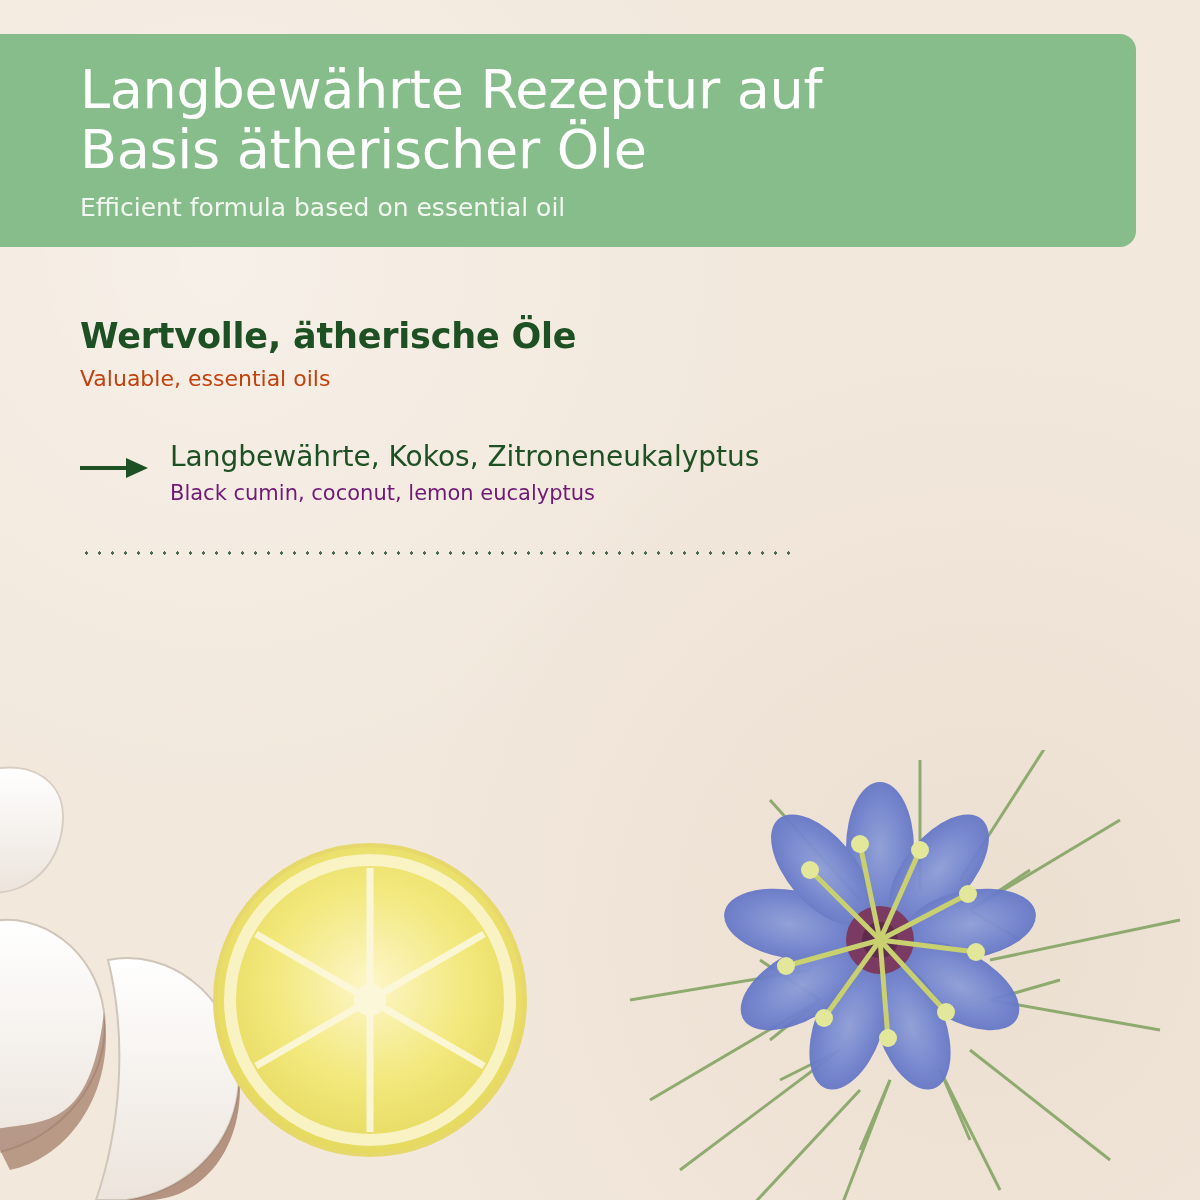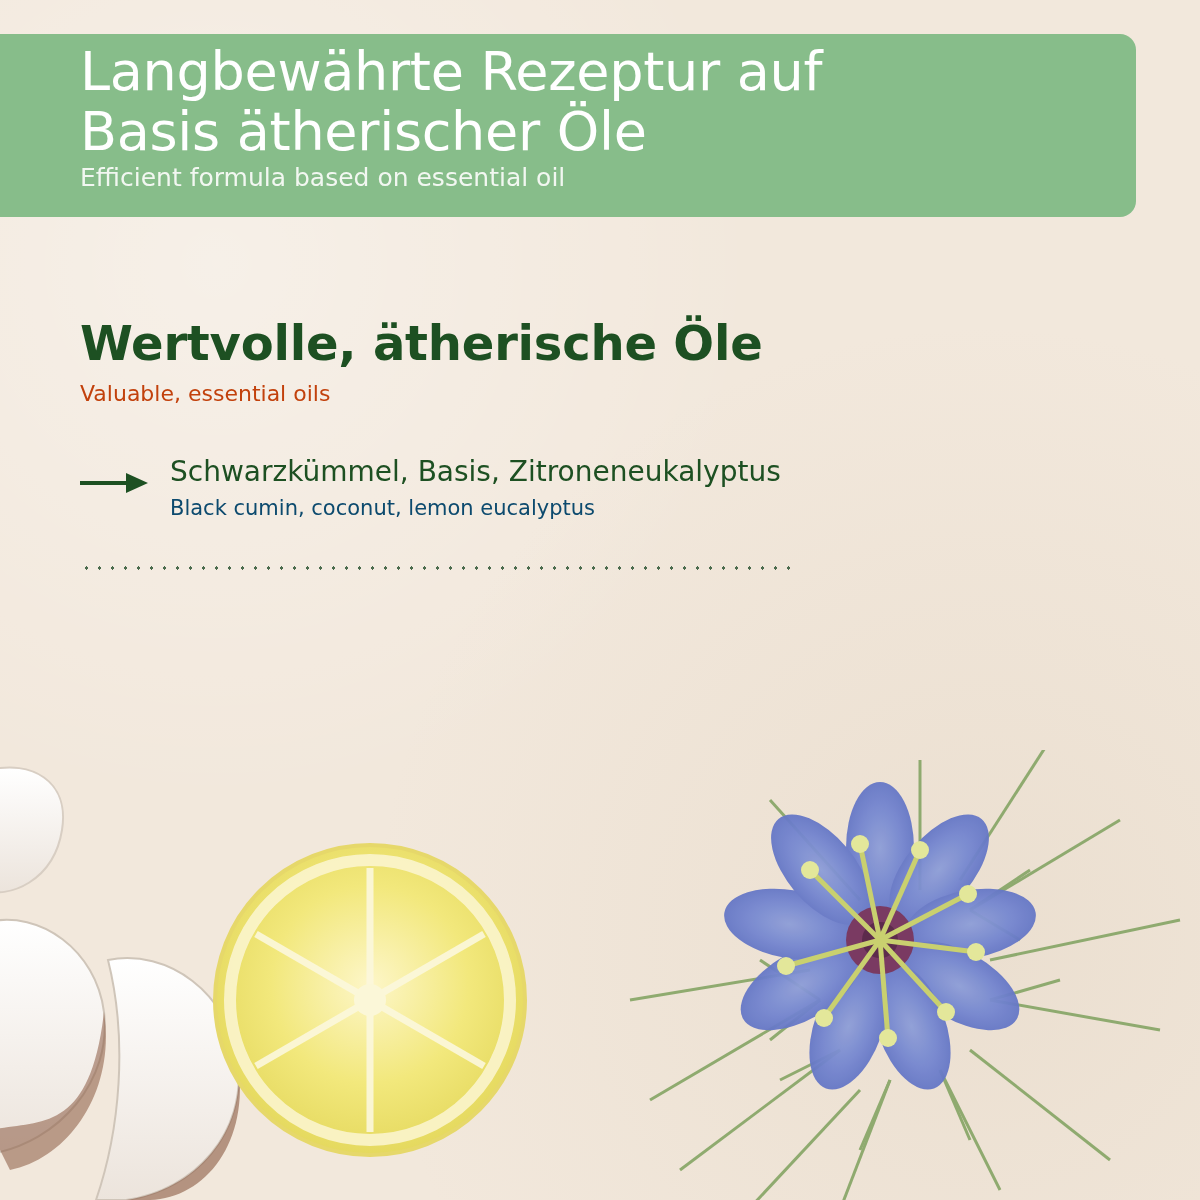--- a/index.html
+++ b/index.html
@@ -24,53 +24,53 @@
       radial-gradient(circle at 82% 78%, rgba(214,196,172,0.25) 0%, rgba(214,196,172,0) 45%);
     pointer-events: none;
   }
 
   
   .banner {
     position: absolute;
     left: 0;
     top: 34px;
     width: 1136px;
-    padding: 8px 0 24px 80px;
+    padding: 26px 0 24px 80px;
     box-sizing: border-box;
     background: #87bd8a;
     border-top-right-radius: 16px;
     border-bottom-right-radius: 16px;
   }
   .banner-title {
     color: #ffffff;
     font-size: 54px;
     line-height: 1.12;
     font-weight: 400;
     letter-spacing: -0.3px;
     max-width: 960px;
     white-space: pre-line;
   }
   .banner-sub {
-    margin-top: 0;
+    margin-top: 12px;
     color: #f2f7f1;
     font-size: 25px;
     font-weight: 400;
     line-height: 1.2;
   }
 
   
   .content {
     position: absolute;
     left: 80px;
     top: 316px;
     width: 1040px;
   }
   .section-title {
     color: #1d5022;
-    font-size: 48px;
+    font-size: 35px;
     font-weight: bold;
     line-height: 1.15;
     letter-spacing: -0.2px;
   }
   .section-sub {
     margin-top: 10px;
     color: #c2410c;
     font-size: 22px;
     font-weight: 400;
   }
@@ -89,21 +89,21 @@
     margin-left: 20px;
   }
   .bullet-main {
     color: #1d5022;
     font-size: 28px;
     font-weight: 400;
     line-height: 1.15;
   }
   .bullet-sub {
     margin-top: 8px;
-    color: #0c4a6e;
+    color: #701a75;
     font-size: 21px;
   }
 
   .divider {
     margin-top: 46px;
     width: 710px;
     height: 4px;
     background-image: radial-gradient(circle, #4b6b4d 1.6px, rgba(0,0,0,0) 1.8px);
     background-size: 13px 4px;
     background-repeat: repeat-x;
@@ -140,21 +140,21 @@
     <div class="section-title">Wertvolle, ätherische Öle</div>
     <div class="section-sub">Valuable, essential oils</div>
 
     <div class="bullet-row">
       <span class="arrow-icon">
         <svg width="70" height="30" viewBox="0 0 70 30" xmlns="http://www.w3.org/2000/svg">
           <path d="M0 13 H46 V5 L68 15 L46 25 V17 H0 Z" fill="#1d5022"></path>
         </svg>
       </span>
       <span class="bullet-text">
-        <span class="bullet-main">Schwarzkümmel, Basis, Zitroneneukalyptus</span>
+        <span class="bullet-main">Langbewährte, Kokos, Zitroneneukalyptus</span>
         <div class="bullet-sub">Black cumin, coconut, lemon eucalyptus</div>
       </span>
     </div>
   </div>
 
   <div class="divider"></div>
 
 
 </div>
 

